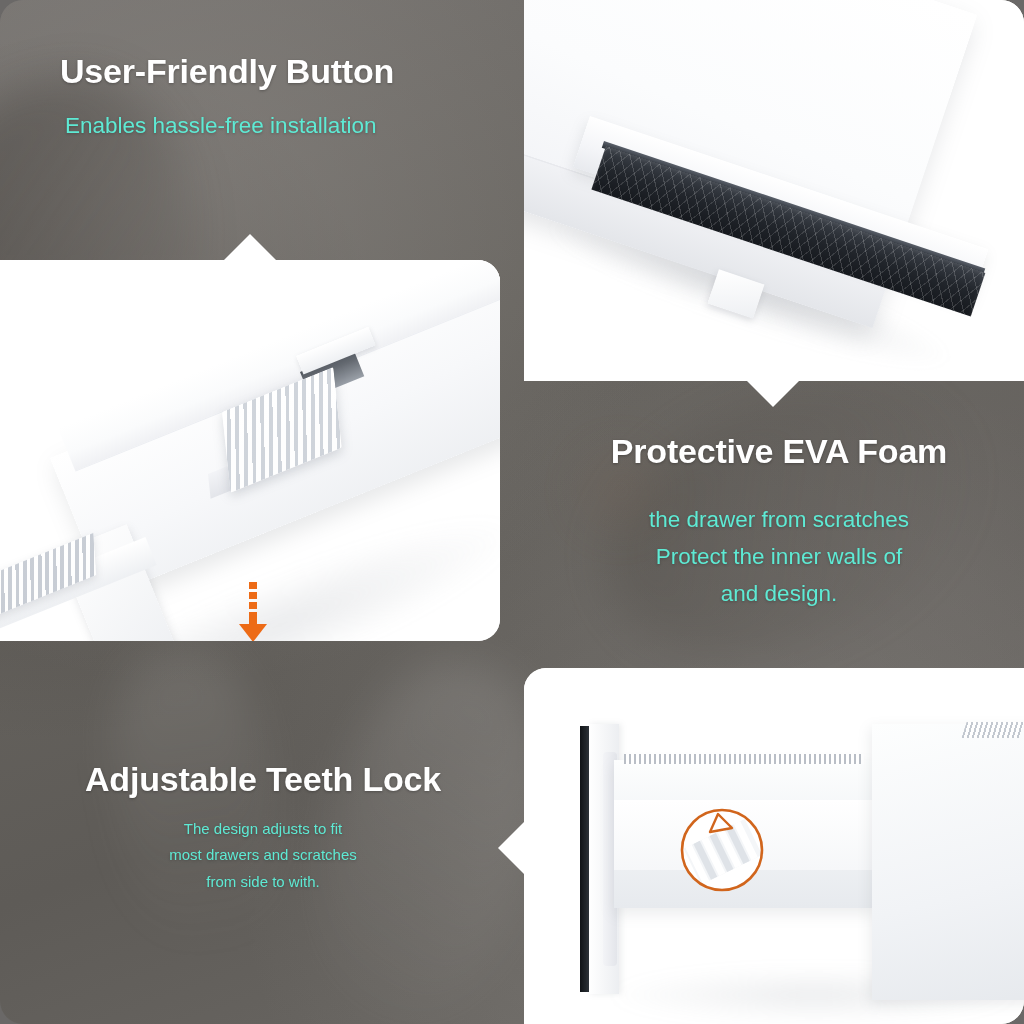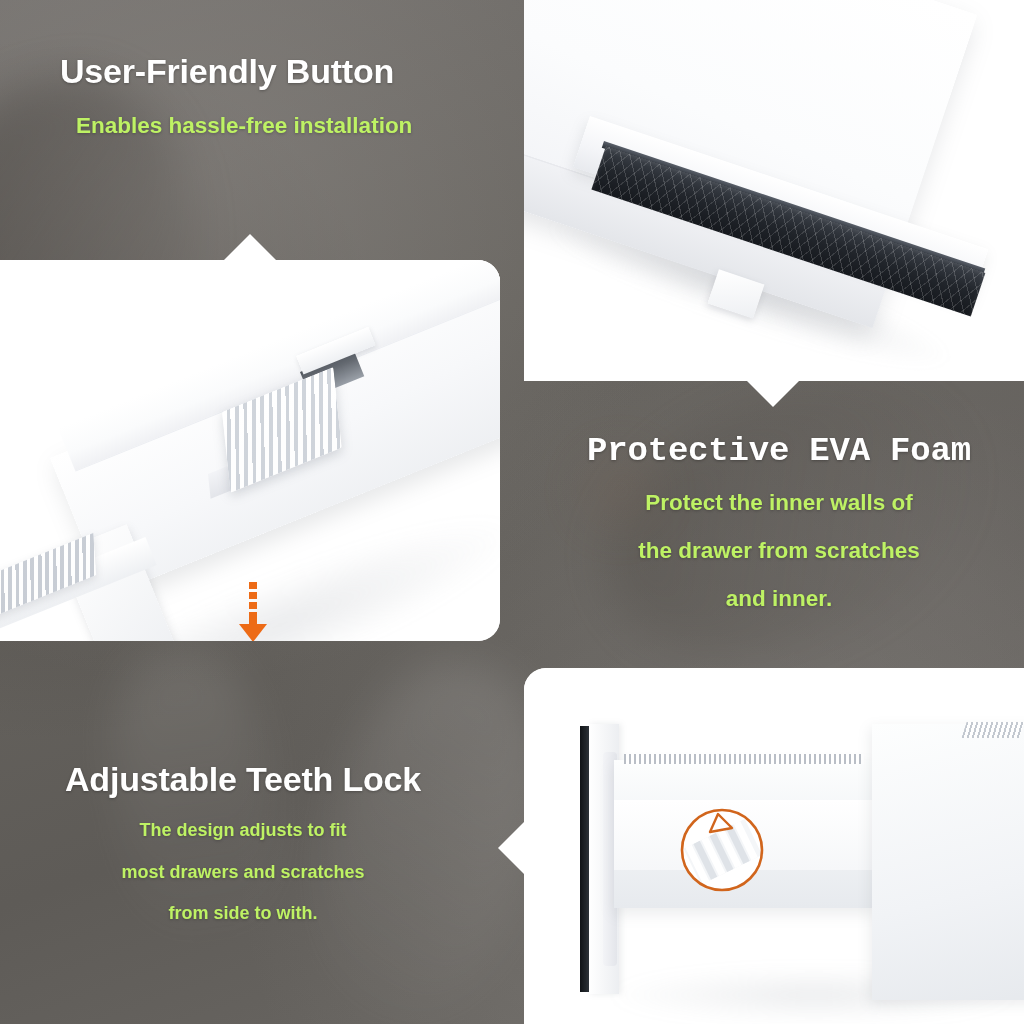--- a/index.html
+++ b/index.html
@@ -7,20 +7,21 @@
     padding: 0;
     background: #6a6867;
   }
   #stage {
     position: relative;
     width: 1024px;
     height: 1024px;
     overflow: hidden;
     font-family: "Liberation Sans", sans-serif;
     background: #6c6a68;
+    border-radius: 23px;
   }
 
   
   .bg-base {
     position: absolute;
     inset: 0;
     background:
       radial-gradient(circle at 18% 18%, rgba(140,136,132,0.55) 0%, rgba(105,102,100,0) 42%),
       radial-gradient(circle at 4% 38%, rgba(70,66,63,0.55) 0%, rgba(90,88,86,0) 30%),
       radial-gradient(circle at 72% 82%, rgba(150,147,143,0.35) 0%, rgba(100,98,96,0) 45%),
@@ -120,34 +121,34 @@
   .title {
     margin: 0;
     color: #ffffff;
     font-size: 34px;
     font-weight: bold;
     letter-spacing: -0.2px;
     line-height: 1.15;
     text-shadow: 0 1px 3px rgba(0,0,0,.28);
   }
   .desc {
-    margin: 16px;
-    color: #bef264;
+    margin: 5px;
+    color: #5eead4;
     font-size: 22.5px;
-    font-weight: bold;
+    font-weight: normal;
     line-height: 1.42;
     text-shadow: 0 1px 3px rgba(0,0,0,.25);
   }
   #block-button { left: 60px; top: 52px; width: 420px; text-align: left; }
   #block-button .title { margin-bottom: 19px; }
   #block-eva { left: 556px; top: 432px; width: 446px; text-align: center; }
-  #block-eva .title { margin-bottom: 7px; font-family: Liberation Mono, monospace; }
-  #block-teeth { left: 28px; top: 760px; width: 430px; text-align: center; }
+  #block-eva .title { margin-bottom: 33px; }
+  #block-teeth { left: 48px; top: 760px; width: 430px; text-align: center; }
   #block-teeth .title { margin-bottom: 19px; }
-  #block-teeth .desc { font-size: 18px; }
+  #block-teeth .desc { font-size: 15px; }
 
   
   #eva-scene { position:absolute; inset:0; background:#fff; }
   #eva-slab {
     position: absolute;
     left: -40px; top: -150px;
     width: 520px; height: 330px;
     background: linear-gradient(178deg, #fefefe 0%, #f6f7f9 55%, #eceef1 100%);
     transform: rotate(18.5deg);
     transform-origin: left top;
@@ -492,23 +493,23 @@
   <div class="tri tri-down" style="left:747px; top:381px;"></div>
   <div class="tri tri-left" style="left:498px; top:822px;"></div>
 
   <div class="textblock" id="block-button">
     <h2 class="title">User-Friendly Button</h2>
     <p class="desc">Enables hassle-free installation</p>
   </div>
 
   <div class="textblock" id="block-eva">
     <h2 class="title">Protective EVA Foam</h2>
+    <p class="desc">the drawer from scratches</p>
     <p class="desc">Protect the inner walls of</p>
-    <p class="desc">the drawer from scratches</p>
-    <p class="desc">and inner.</p>
+    <p class="desc">and design.</p>
   </div>
 
   <div class="textblock" id="block-teeth">
     <h2 class="title">Adjustable Teeth Lock</h2>
     <p class="desc">The design adjusts to fit</p>
     <p class="desc">most drawers and scratches</p>
     <p class="desc">from side to with.</p>
   </div>
 
 </div>

